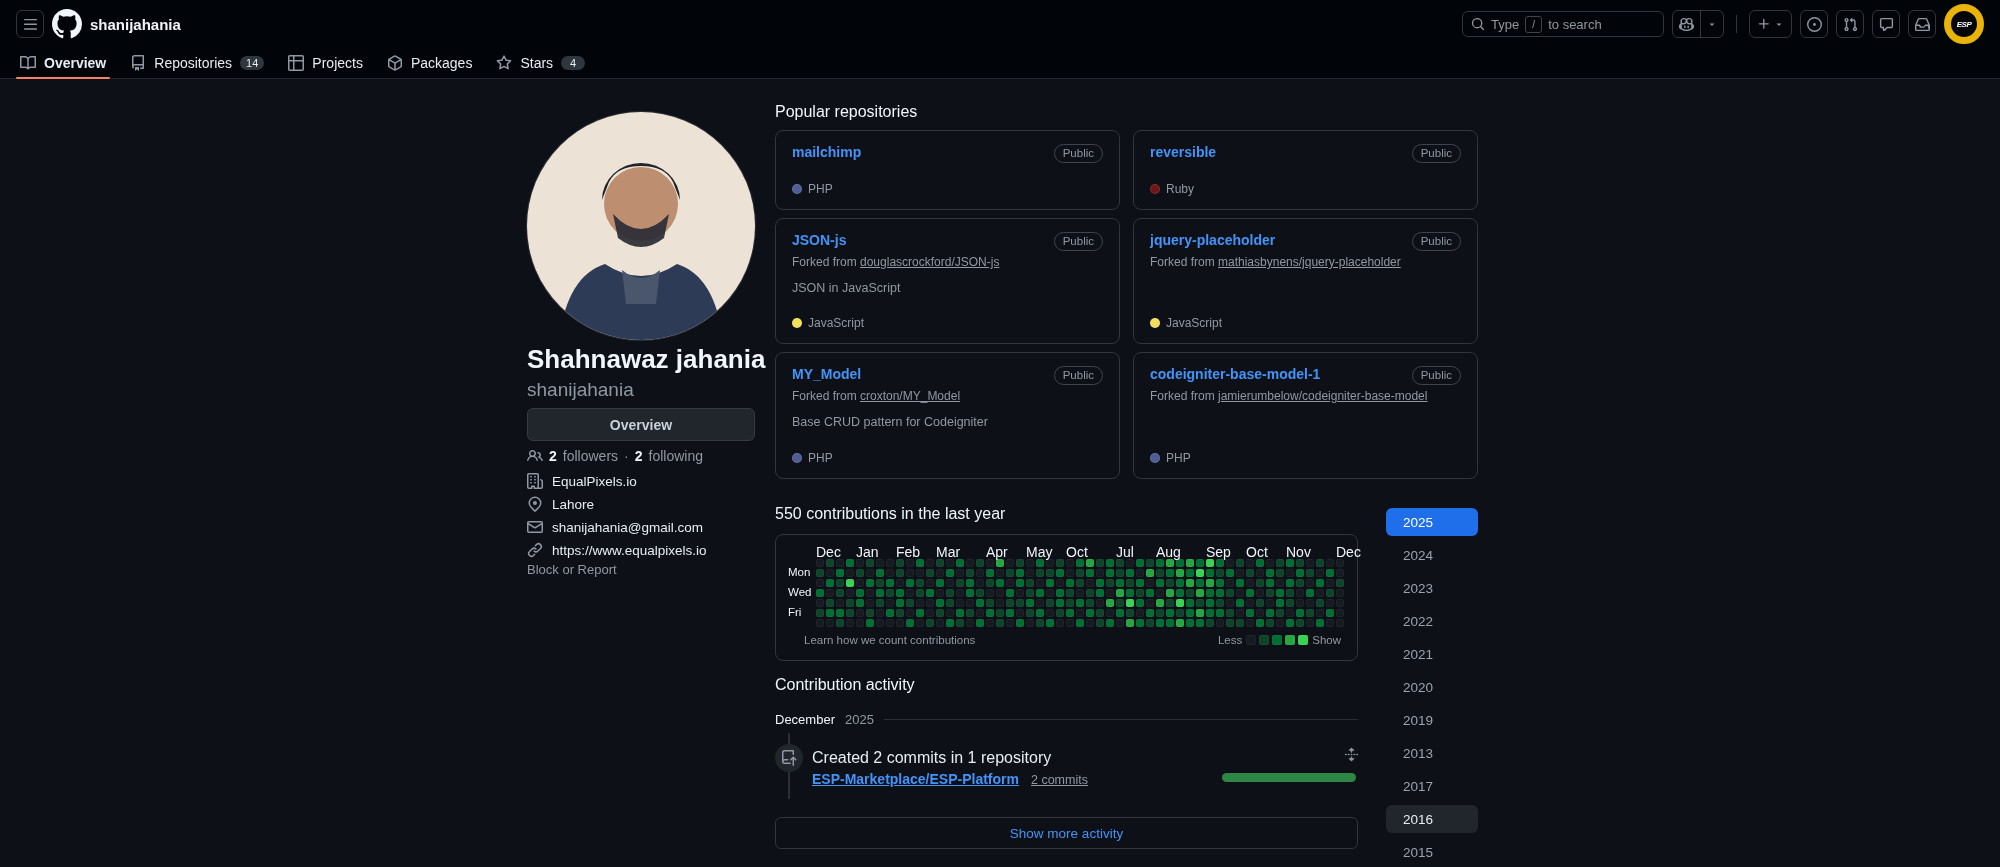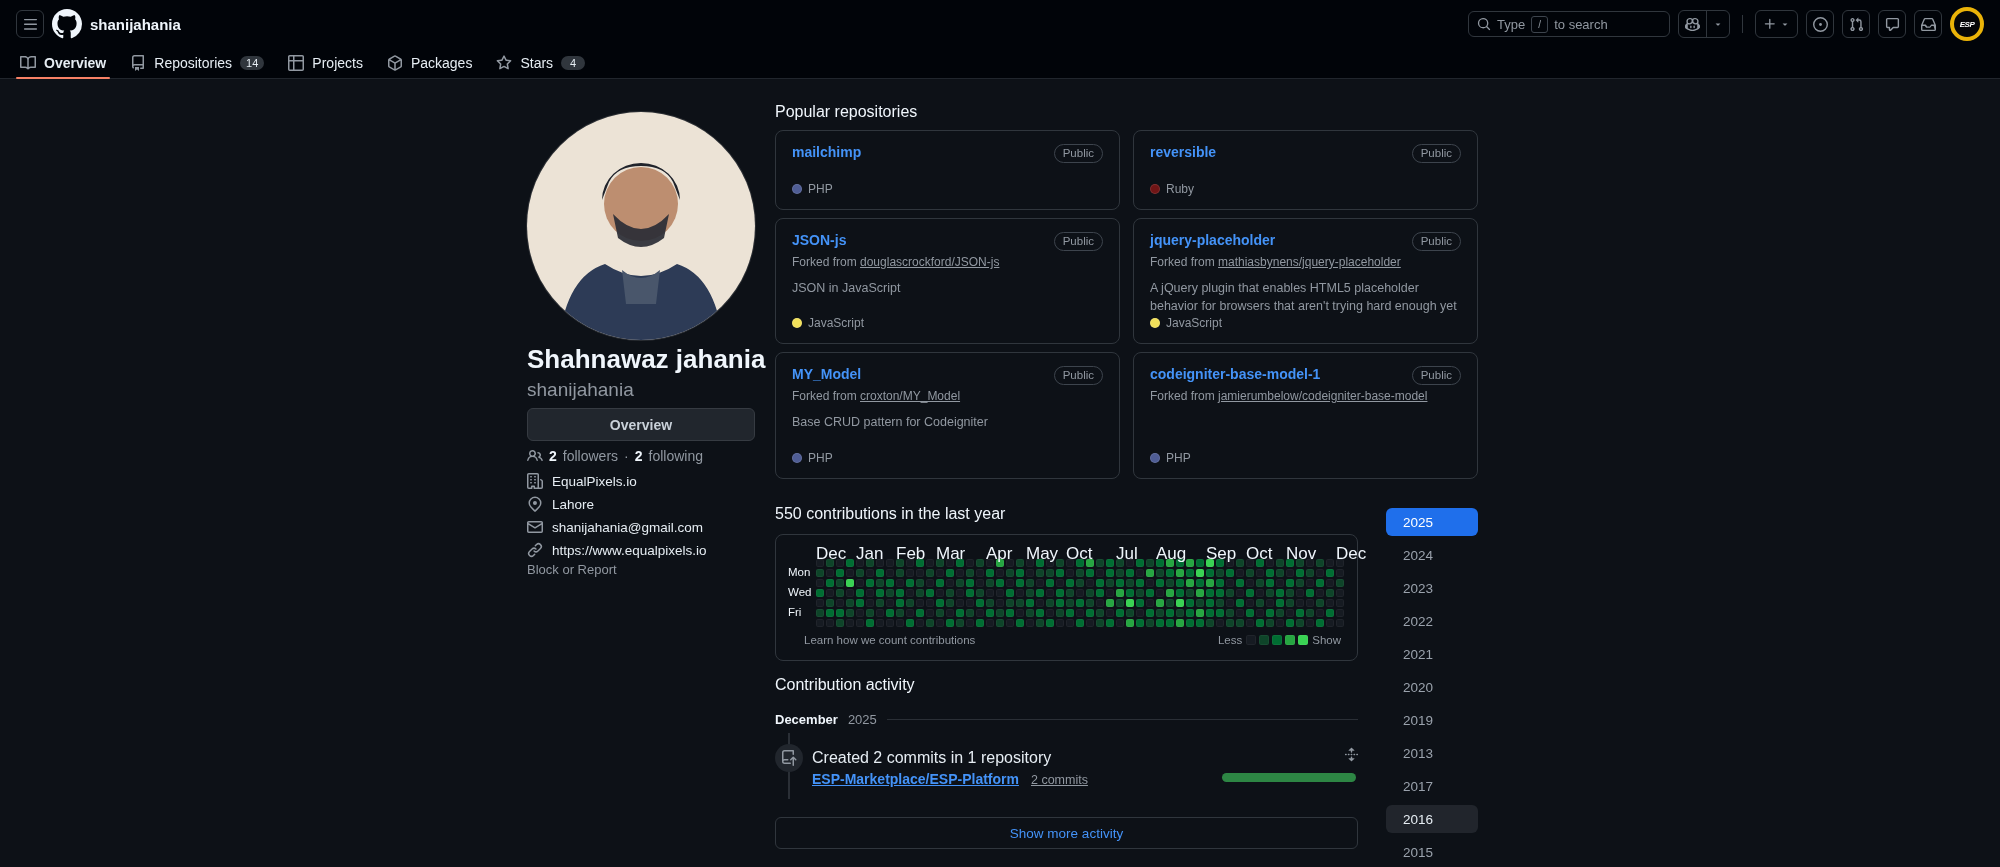--- a/index.html
+++ b/index.html
@@ -18,21 +18,21 @@
   .searchbox{width:202px;height:26px;border:1px solid #30363d;border-radius:6px;display:flex;
              align-items:center;gap:6px;padding:0 8px;box-sizing:border-box;color:#9198a1;font-size:13px;}
   .slashkey{width:15px;height:15px;border:1px solid #3d444d;border-radius:3px;font-size:10px;
             display:flex;align-items:center;justify-content:center;color:#9198a1;}
   .splitbtn{display:flex;align-items:center;border:1px solid #30363d;border-radius:6px;height:26px;color:#9198a1;}
   .splitbtn .half{display:flex;align-items:center;justify-content:center;height:100%;padding:0 6px;}
   .splitbtn .half+.half{border-left:1px solid #30363d;}
   .vdiv{width:1px;height:18px;background:#30363d;margin:0 4px;}
   .plusbtn{display:flex;align-items:center;gap:3px;border:1px solid #30363d;border-radius:6px;
            height:26px;padding:0 7px;color:#9198a1;}
-  .avatar-sm{width:26px;height:26px;border-radius:50%;background:#050608;border:4px solid #eab308;
+  .avatar-sm{width:26px;height:26px;border-radius:50%;background:#050608;border:7px solid #eab308;
              display:flex;align-items:center;justify-content:center;color:#fff;font-size:8px;
              font-weight:800;font-style:italic;letter-spacing:-.5px;}
 
   
   .tabnav{position:absolute;top:48px;left:0;width:2000px;height:31px;background:#010409;
           border-bottom:1px solid #21262d;display:flex;align-items:stretch;padding-left:8px;box-sizing:border-box;}
   .tab{position:relative;display:flex;align-items:center;gap:8px;padding:0 12px;font-size:14px;color:#e6edf3;}
   .tab .ticon{color:#9198a1;display:flex;}
   .tab.active{font-weight:600;}
   .tab.active::after{content:"";position:absolute;left:8px;right:8px;bottom:-1px;height:2px;
@@ -70,42 +70,42 @@
   .forkline a{color:#9198a1;text-decoration:underline;}
   .repodesc{margin-top:10px;font-size:12.5px;color:#9198a1;line-height:1.45;}
   .langrow{margin-top:auto;display:flex;align-items:center;gap:6px;font-size:12px;color:#9198a1;}
   .langdot{width:10px;height:10px;border-radius:50%;box-shadow:inset 0 0 0 1px rgba(255,255,255,.12);}
 
   
   .contribtitle{position:absolute;left:775px;top:505px;font-size:16px;color:#f0f6fc;}
   .contribbox{position:absolute;left:775px;top:534px;width:583px;height:127px;border:1px solid #30363d;
               border-radius:8px;box-sizing:border-box;padding:9px 12px;}
   .monthsrow{position:relative;height:15px;margin-left:28px;}
-  .monthsrow span{position:absolute;top:0;font-size:17px;color:#f0f6fc;}
+  .monthsrow span{position:absolute;top:0;font-size:14px;color:#f0f6fc;}
   .gridwrap{display:flex;}
   .daycol{position:relative;width:28px;flex:0 0 28px;}
   .daycol span{position:absolute;left:0;font-size:11.5px;color:#f0f6fc;}
   .cellgrid{display:grid;grid-template-rows:repeat(7,8px);grid-auto-flow:column;grid-auto-columns:8px;gap:2px;}
   .cell{width:8px;height:8px;border-radius:2px;box-shadow:inset 0 0 0 1px rgba(255,255,255,.045);}
   .contribfooter{display:flex;align-items:center;justify-content:space-between;margin:7px 4px 0 16px;}
   .learnlink{font-size:11.5px;color:#9198a1;}
   .legend{display:flex;align-items:center;gap:4px;font-size:11.5px;color:#9198a1;}
   .legend .sq{width:10px;height:10px;border-radius:2px;box-shadow:inset 0 0 0 1px rgba(255,255,255,.045);}
 
   
   .years{position:absolute;left:1386px;top:508px;width:92px;}
   .year{height:28px;margin-bottom:5px;display:flex;align-items:center;padding-left:17px;
         border-radius:6px;font-size:13.5px;color:#9aa2ac;box-sizing:border-box;}
   .year.selected{background:#1f6feb;color:#ffffff;}
   .year.hovered{background:rgba(177,186,196,.12);color:#e6edf3;}
 
   
   .actheading{position:absolute;left:775px;top:676px;font-size:16px;color:#f0f6fc;}
   .periodrow{position:absolute;left:775px;top:712px;width:583px;display:flex;align-items:center;gap:10px;}
-  .periodrow .pm{font-size:13px;font-weight:700;color:#f0f6fc;}
+  .periodrow .pm{font-size:13px;font-weight:400;color:#f0f6fc;}
   .periodrow .py{font-size:13px;color:#9198a1;}
   .periodrow .hr{flex:1;height:1px;background:#2a2f36;}
   .tlline{position:absolute;left:788px;top:733px;width:2px;height:66px;background:#2a2f36;}
   .tlbadge{position:absolute;left:775px;top:744px;width:28px;height:28px;border-radius:50%;
            background:#21262d;display:flex;align-items:center;justify-content:center;color:#9198a1;}
   .eventtitle{position:absolute;left:812px;top:749px;font-size:16px;color:#e6edf3;}
   .unfoldbtn{position:absolute;left:1344px;top:747px;color:#9198a1;}
   .eventdetail{position:absolute;left:812px;top:771px;display:flex;align-items:baseline;gap:12px;}
   .repolink{font-size:14px;font-weight:600;color:#4493f8;text-decoration:underline;}
   .commitslink{font-size:12.5px;color:#9198a1;text-decoration:underline;}
@@ -348,21 +348,20 @@
         <span class="langdot" style="background: rgb(241, 224, 90);"></span>
         <span>JavaScript</span>
       </div>
     </div>
     <div class="repocard">
       <div class="repotop">
         <a class="reponame">jquery-placeholder</a>
         <span class="pubbadge">Public</span>
       </div>
       <div class="forkline"><span>Forked from </span><a>mathiasbynens/jquery-placeholder</a></div>
-      <div class="repodesc">A jQuery plugin that enables HTML5 placeholder behavior for browsers that aren't trying hard enough yet</div>
       <div class="langrow">
         <span class="langdot" style="background: rgb(241, 224, 90);"></span>
         <span>JavaScript</span>
       </div>
     </div>
     <div class="repocard">
       <div class="repotop">
         <a class="reponame">MY_Model</a>
         <span class="pubbadge">Public</span>
       </div>

